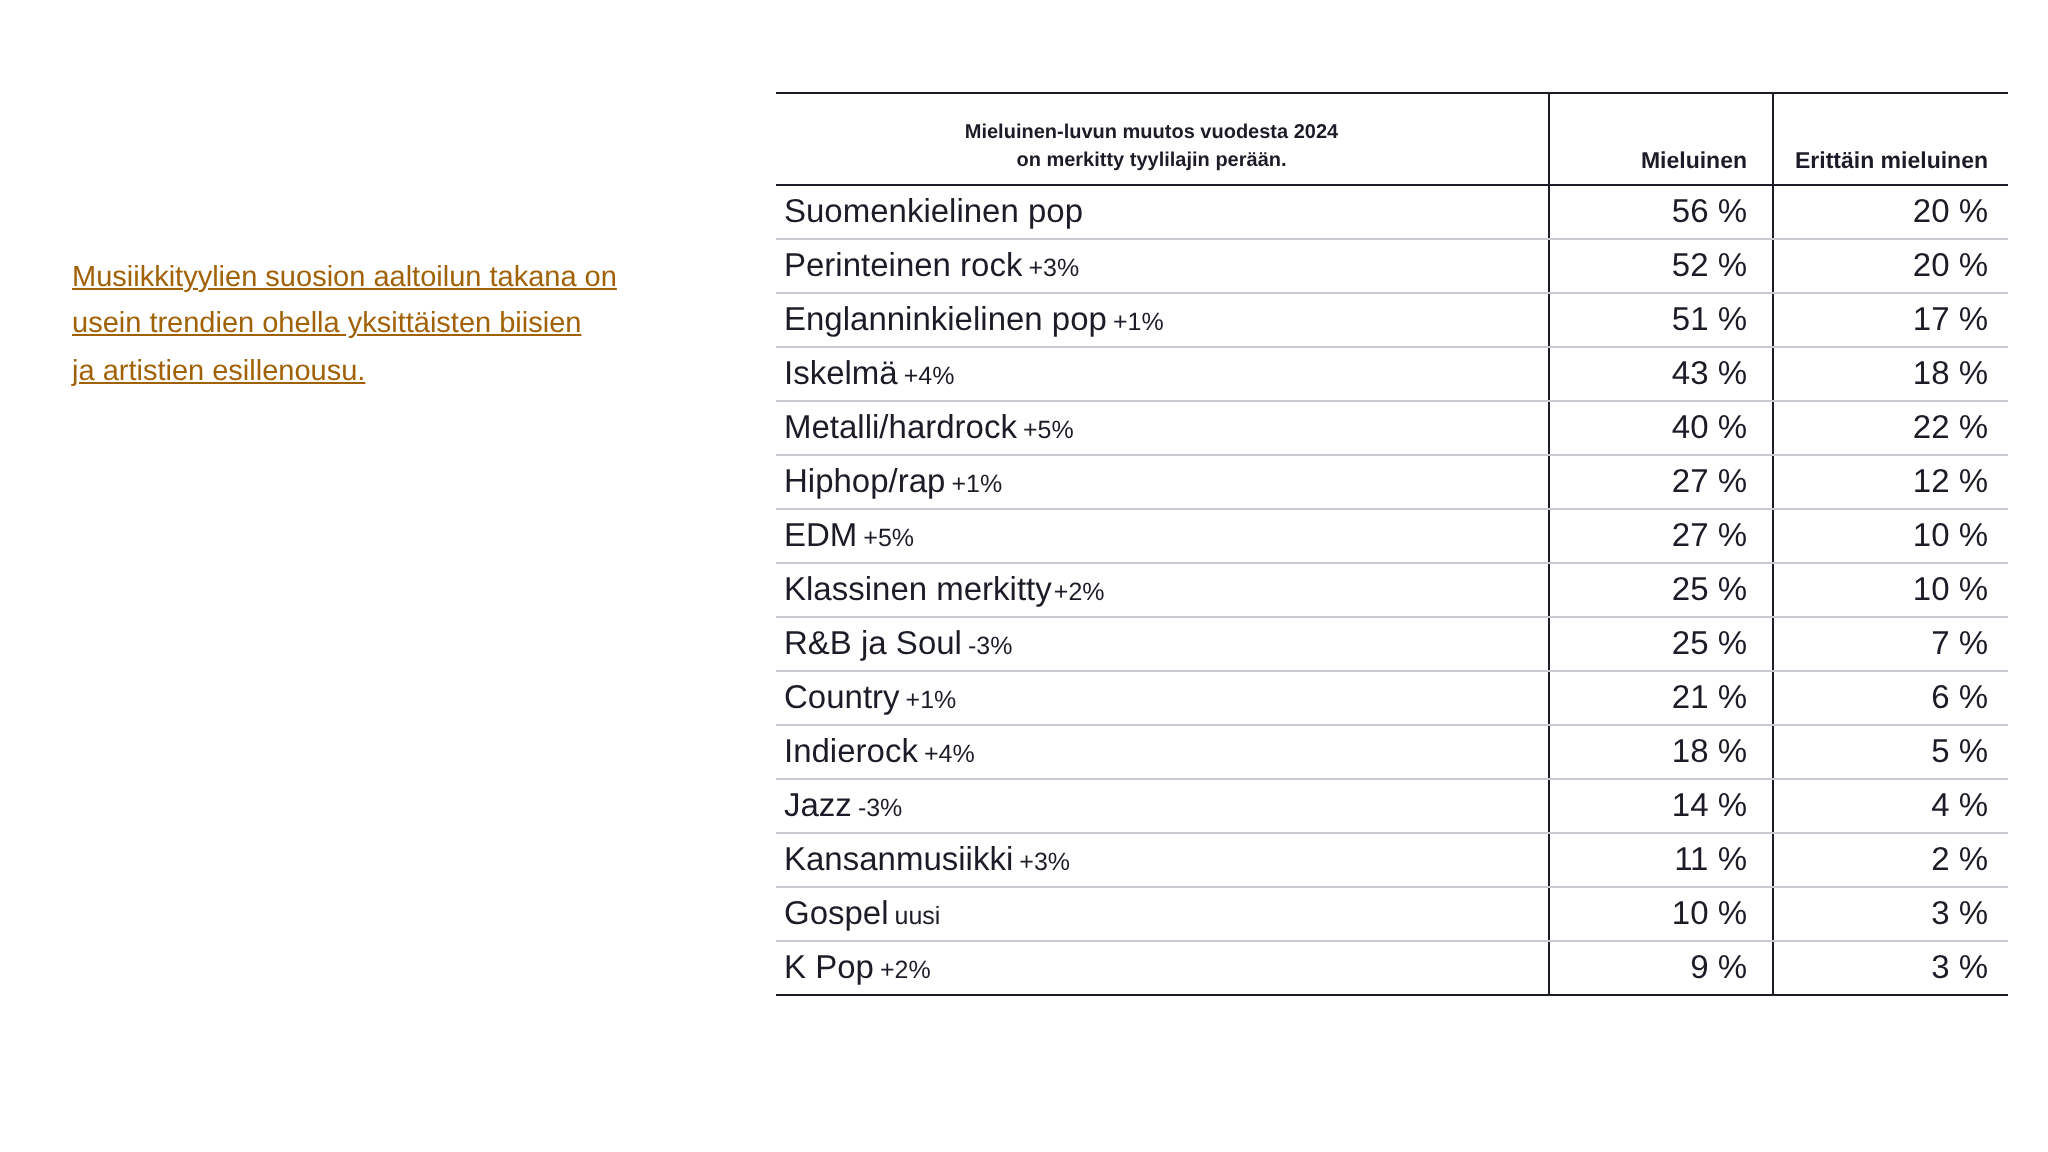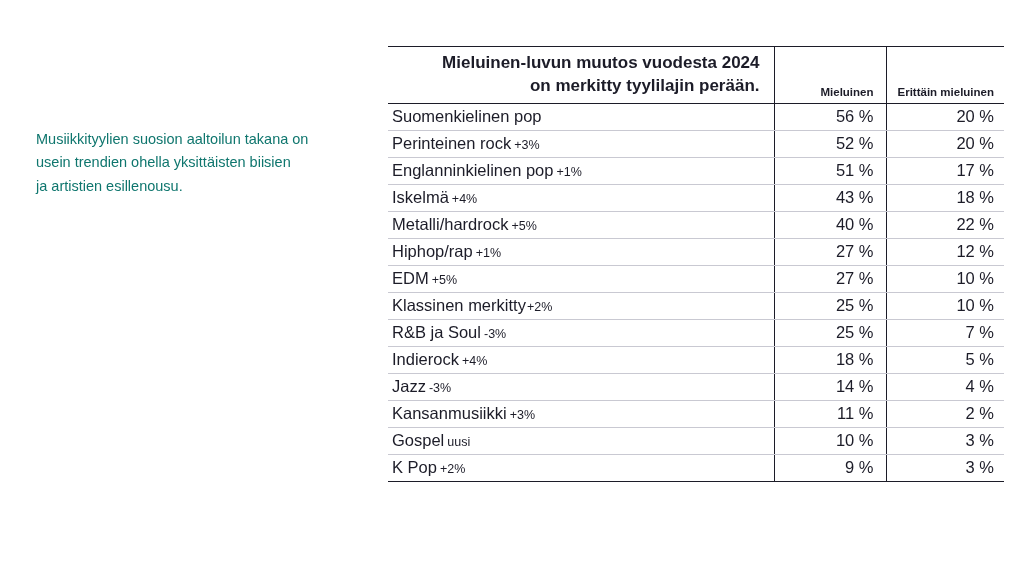--- a/index.html
+++ b/index.html
@@ -32,23 +32,24 @@
     line-height: 1.27;
     font-weight: bold;
     color: #2b2363;
     letter-spacing: -0.3px;
     margin: 0 0 28px 0;
     white-space: pre-line;
   }
   .subtext {
     font-size: 14.5px;
     line-height: 1.62;
-    color: #0f766e;
+    color: #a16207;
     margin: 0;
     white-space: pre-line;
+    text-decoration: underline;
   }
 
   
   .table-wrap {
     position: absolute;
     left: 388px;
     top: 46px;
     width: 616px;
   }
   table.data-table {
@@ -66,22 +67,22 @@
     vertical-align: bottom;
     padding: 5px 10px 5px 4px;
     font-size: 11.5px;
     font-weight: bold;
     color: #1c1c28;
     text-align: right;
     height: 46px;
     box-sizing: border-box;
   }
   table.data-table thead th.head-note {
-    text-align: right;
-    font-size: 17px;
+    text-align: center;
+    font-size: 10px;
     line-height: 1.35;
     padding-left: 4px;
     padding-right: 14px;
     white-space: pre-line;
     border-right: 1.2px solid #1c1c28;
   }
   table.data-table thead th.head-v1 {
     border-right: 1.2px solid #1c1c28;
     padding-right: 12px;
   }
@@ -189,20 +190,25 @@
           <td class="cell-label"><span>Klassinen merkitty</span><span class="delta tight">+2%</span></td>
           <td class="cell-v1">25 %</td>
           <td class="cell-v2">10 %</td>
         </tr>
         <tr>
           <td class="cell-label"><span>R&amp;B ja Soul</span><span class="delta">-3%</span></td>
           <td class="cell-v1">25 %</td>
           <td class="cell-v2">7 %</td>
         </tr>
         <tr>
+          <td class="cell-label"><span>Country</span><span class="delta">+1%</span></td>
+          <td class="cell-v1">21 %</td>
+          <td class="cell-v2">6 %</td>
+        </tr>
+        <tr>
           <td class="cell-label"><span>Indierock</span><span class="delta">+4%</span></td>
           <td class="cell-v1">18 %</td>
           <td class="cell-v2">5 %</td>
         </tr>
         <tr>
           <td class="cell-label"><span>Jazz</span><span class="delta">-3%</span></td>
           <td class="cell-v1">14 %</td>
           <td class="cell-v2">4 %</td>
         </tr>
         <tr>

